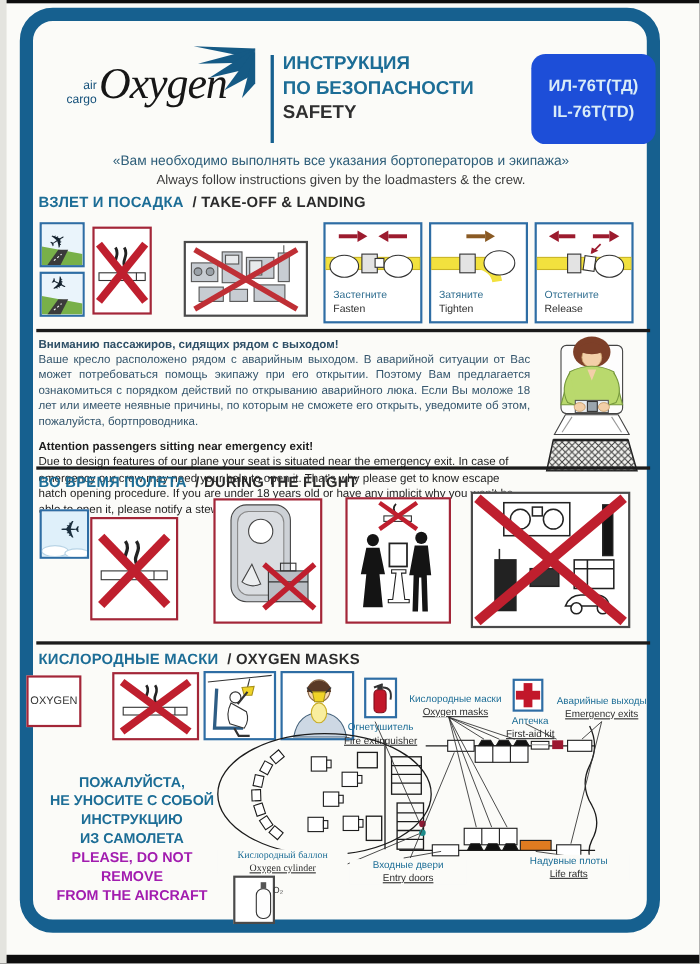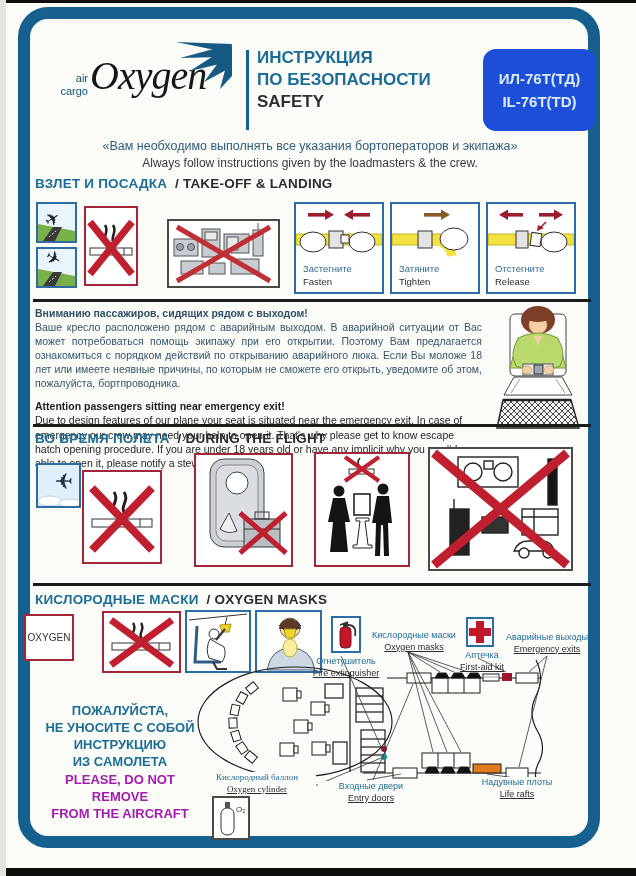--- a/index.html
+++ b/index.html
@@ -505,21 +505,21 @@
     <span class="ru">ИЗ САМОЛЕТА</span>
     <span class="en">PLEASE, DO NOT</span>
     <span class="en">REMOVE</span>
     <span class="en">FROM THE AIRCRAFT</span>
   </div>
 
   <div class="abs lbl" style="left:198px;top:772px;width:118px;background:#fbfbf8;font-family:Liberation Serif, serif;">
     <span class="ru">Кислородный баллон</span>
     <span class="en">Oxygen cylinder</span>
   </div>
-  <div class="abs pic b-gray" style="left:212px;top:796px;width:38px;height:44px;">
+  <div class="abs pic b-gray" style="left:212px;top:796px;width:38px;height:44px;padding-left:12px;">
     <svg width="34" height="40" viewBox="0 0 34 40">
       <rect x="7" y="10" width="13" height="27" rx="6" fill="#fdfdfd" stroke="#333"></rect>
       <rect x="11" y="4" width="5" height="6" fill="#555"></rect>
       <text x="22" y="14" font-size="8" fill="#333">O₂</text>
     </svg>
   </div>
 
   <div class="abs lbl" style="left:318px;top:781px;width:106px;background:#fbfbf8;">
     <span class="ru">Входные двери</span>
     <span class="en">Entry doors</span>

